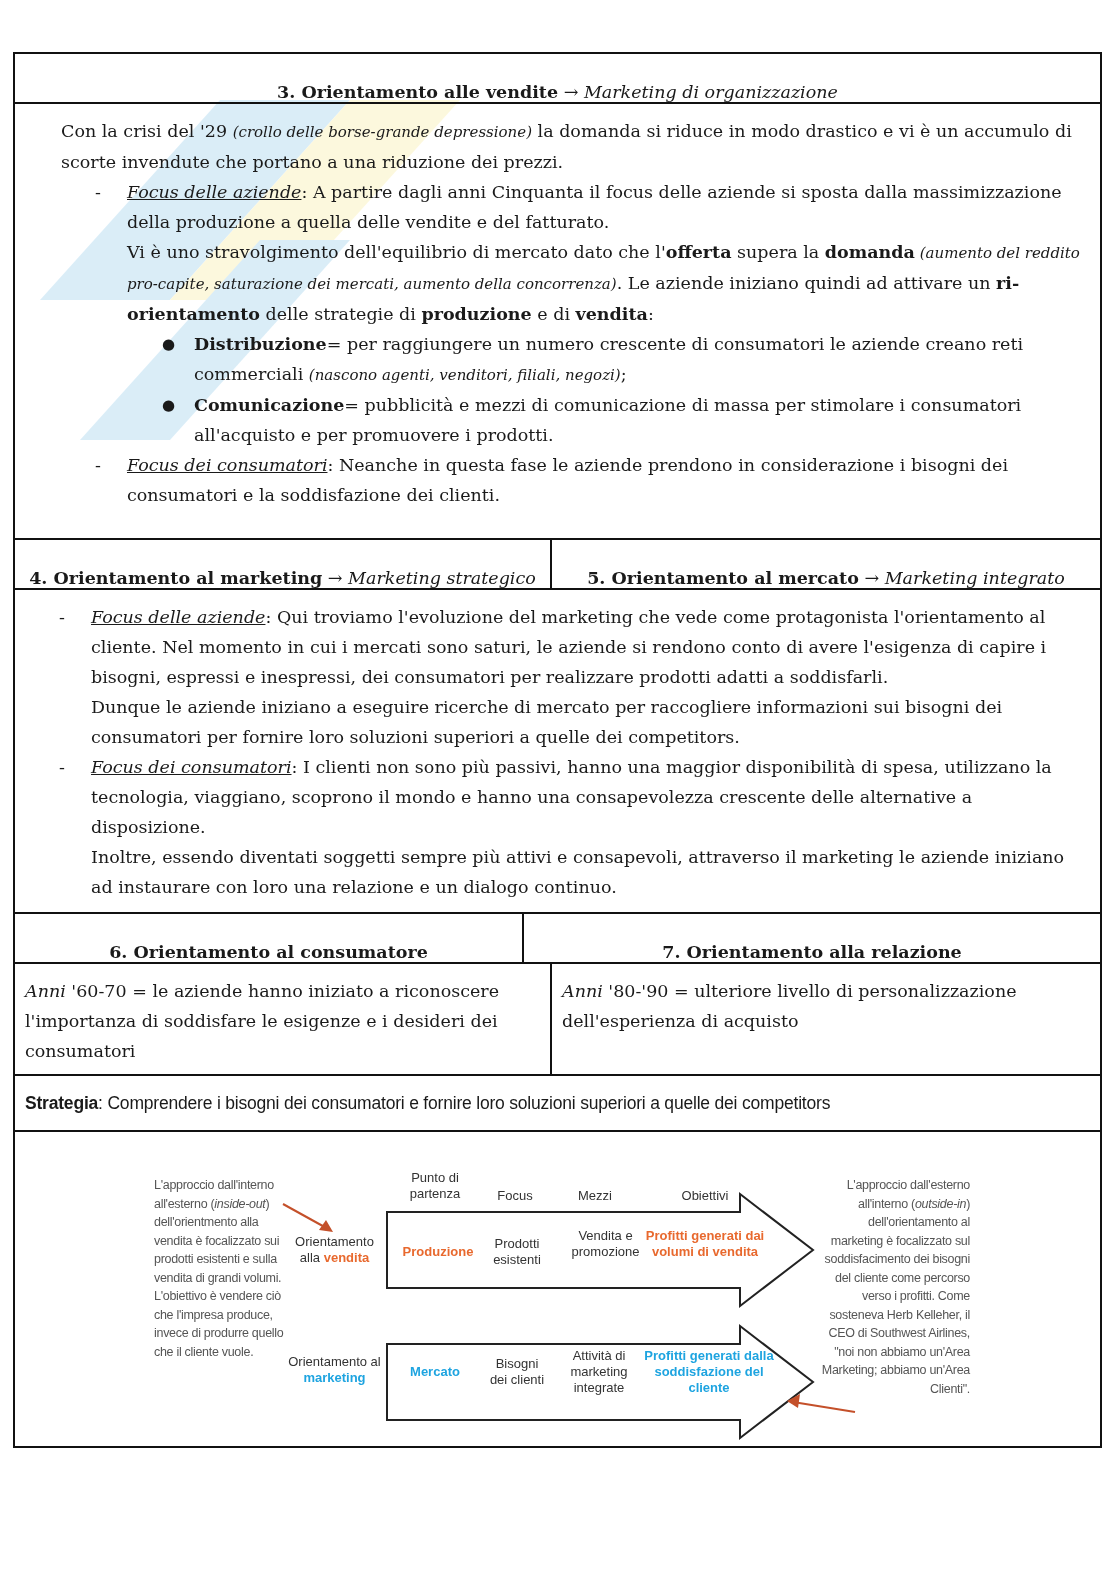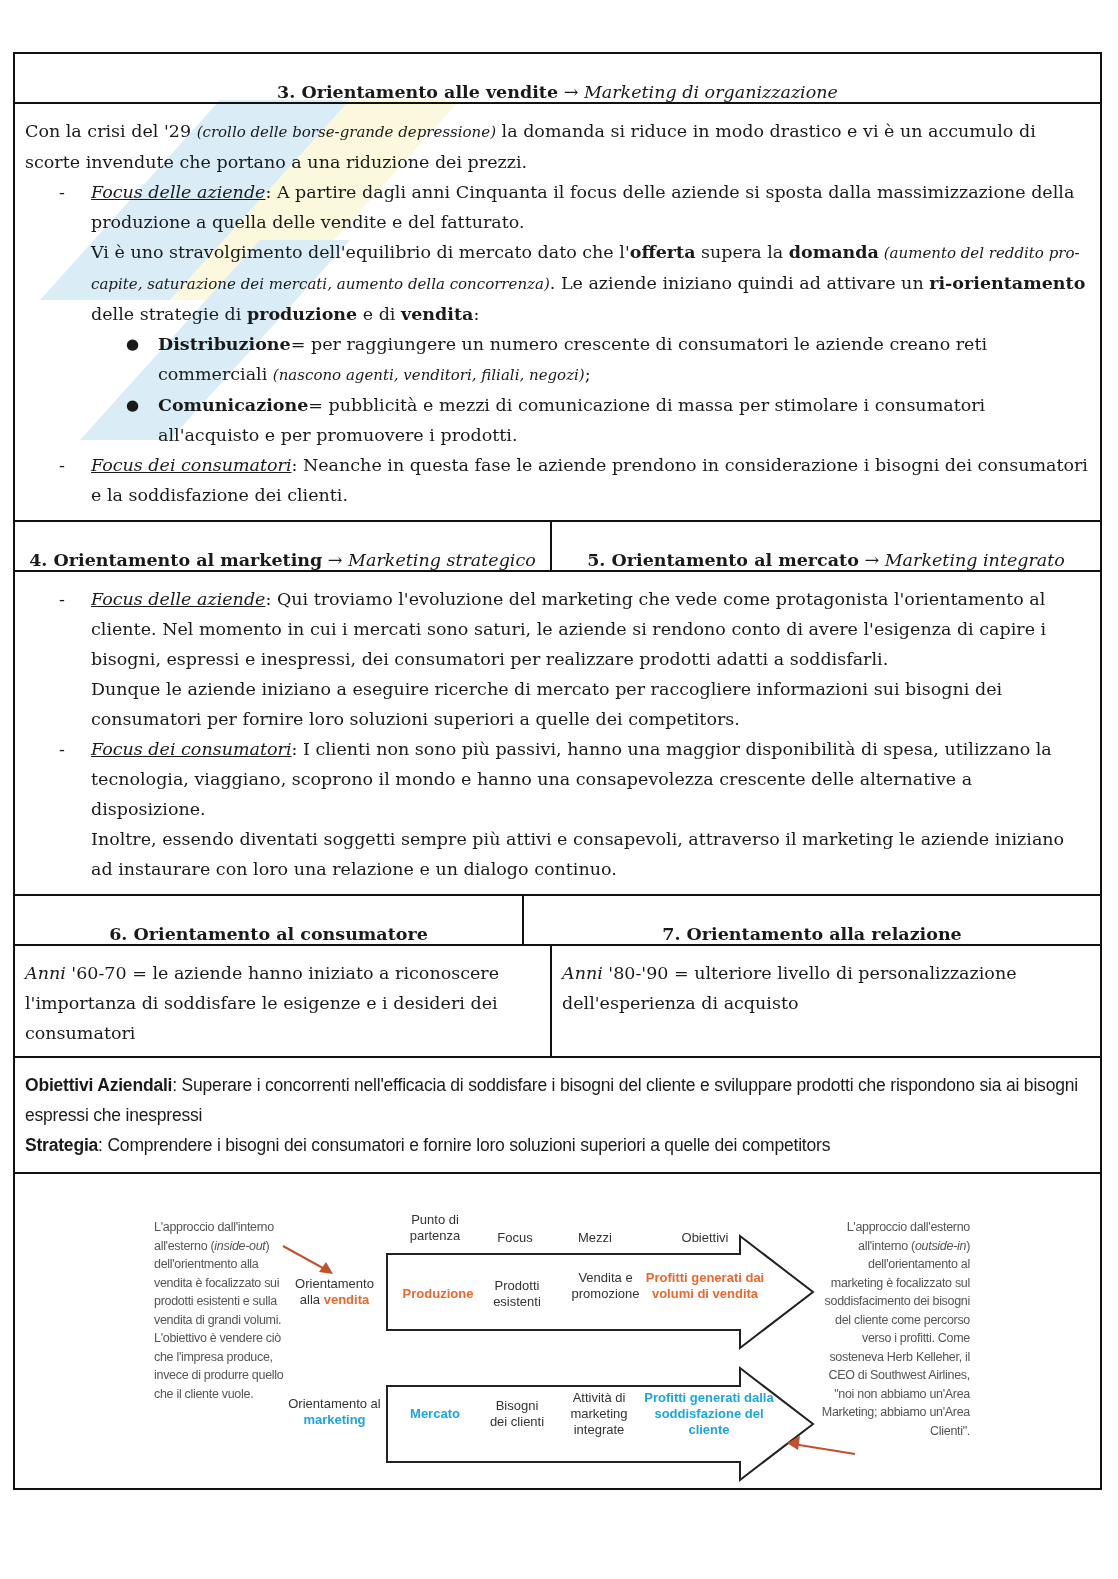--- a/index.html
+++ b/index.html
@@ -42,21 +42,21 @@
 
 <div class="doc">
 
   <div class="row" style="height:50px;">
     <div class="cell hdr" style="width:100%;">
       <b>3. Orientamento alle vendite</b>&nbsp;<span>→</span>&nbsp;<i>Marketing di organizzazione</i>
     </div>
   </div>
 
   <div class="row">
-    <div class="cell body-cell" style="width:100%; padding-bottom:10px;">
+    <div class="cell body-cell" style="width:100%; padding-bottom:28px;margin-left:36px;">
       <div><span>Con la crisi del '29 </span><span class="small-it">(crollo delle borse-grande depressione)</span><span> la domanda si riduce in modo drastico e vi è un accumulo di scorte invendute che portano a una riduzione dei prezzi.</span></div>
       <div class="dash-item">
         <span class="dash">-</span>
         <span class="u">Focus delle aziende</span><span>: A partire dagli anni Cinquanta il focus delle aziende si sposta dalla massimizzazione della produzione a quella delle vendite e del fatturato.</span>
       </div>
       <div class="plain-para">
         <span>Vi è uno stravolgimento dell'equilibrio di mercato dato che l'</span><b>offerta</b><span> supera la </span><b>domanda</b><span class="small-it"> (aumento del reddito pro-capite, saturazione dei mercati, aumento della concorrenza)</span><span>. Le aziende iniziano quindi ad attivare un </span><b>ri-orientamento</b><span> delle strategie di </span><b>produzione</b><span> e di </span><b>vendita</b><span>:</span>
       </div>
       <div class="bullet-item">
         <span class="dot">●</span>
@@ -106,21 +106,20 @@
       </div>
   </div>
 
   <div class="row" style="height:112px;">
     <div class="cell body-cell half left" style="width:537px;"><i>Anni</i><span> '60-70 = le aziende hanno iniziato a riconoscere l'importanza di soddisfare le esigenze e i desideri dei consumatori</span></div>
     <div class="cell body-cell" style="flex:1;"><i>Anni</i><span> '80-'90 = ulteriore livello di personalizzazione dell'esperienza di acquisto</span></div>
   </div>
 
   <div class="row">
     <div class="cell summary" style="width:100%;">
-      <div><b>Obiettivi Aziendali</b><span>: Superare i concorrenti nell'efficacia di soddisfare i bisogni del cliente e sviluppare prodotti che rispondono sia ai bisogni espressi che inespressi</span></div>
       <div><b>Strategia</b><span>: Comprendere i bisogni dei consumatori e fornire loro soluzioni superiori a quelle dei competitors</span></div>
     </div>
   </div>
 
   <div class="row">
     <div class="cell fig" style="width:100%;">
       <svg width="1085" height="314">
         <polygon points="372,80 725,80 725,62 798,118 725,174 725,156 372,156" fill="#fff" stroke="#222" stroke-width="2"></polygon>
         <polygon points="372,212 725,212 725,194 798,250 725,306 725,288 372,288" fill="#fff" stroke="#222" stroke-width="2"></polygon>
         <line x1="268" y1="72" x2="315" y2="98" stroke="#c4502a" stroke-width="2"></line>

